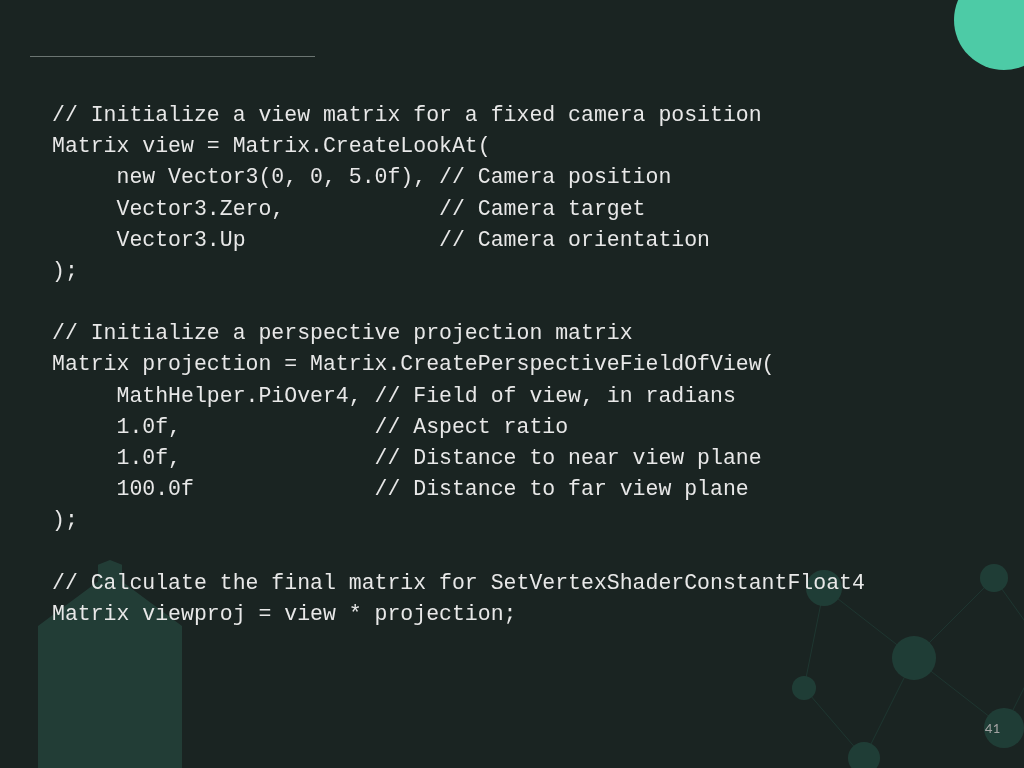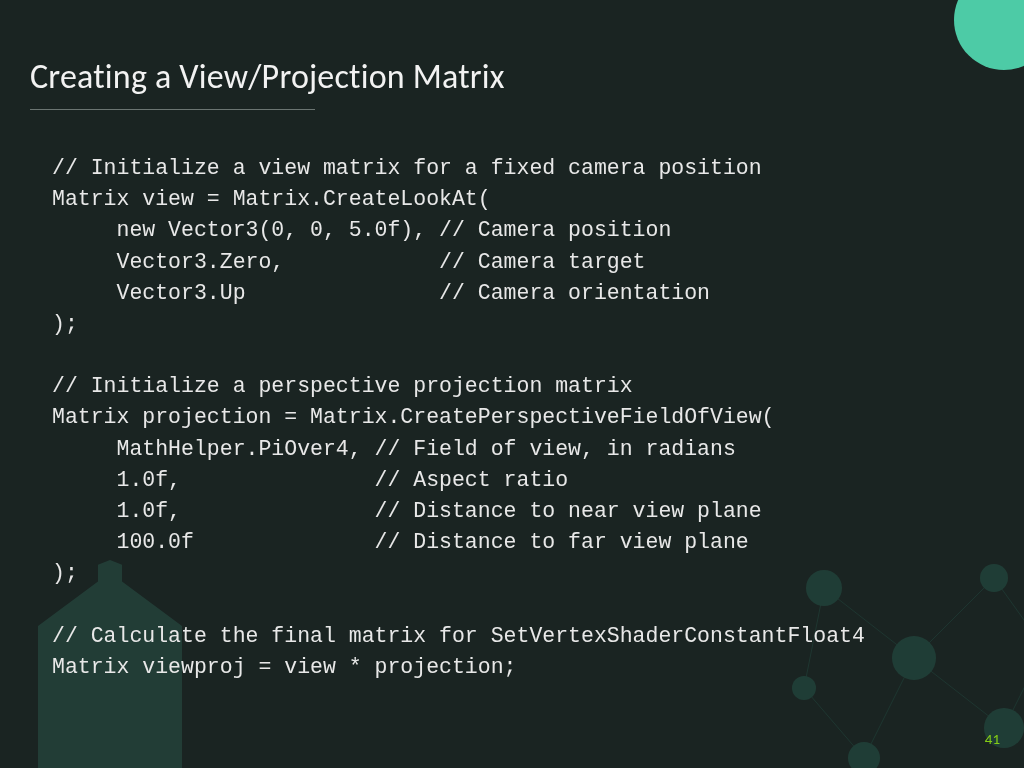--- a/index.html
+++ b/index.html
@@ -67,23 +67,23 @@
       font-size: 21.5px;
       line-height: 1.45;
       color: #e8e8e8;
       white-space: pre;
       padding-left: 22px;
       margin-top: 43px;
     }
     .page-number {
       position: absolute;
       right: 24px;
-      bottom: 20px;
+      bottom: 31px;
       font-size: 15px;
-      color: #84cc16;
+      color: #a3a3a3;
       margin-top: 41px;
     }
   </style>
 </head>
 <body>
 
 <div class="bg-decoration">
   <div class="corner-accent"></div>
   <svg class="bg-building" viewBox="0 0 200 200">
     <path class="building-shape" d="M100 10 L110 14 L110 28 L160 65 L160 200 L40 200 L40 65 L90 28 L90 14 Z"></path>
@@ -108,21 +108,20 @@
     <circle class="node" cx="150" cy="150" r="22"></circle>
     <circle class="node" cx="230" cy="70" r="14"></circle>
     <circle class="node" cx="100" cy="250" r="16"></circle>
     <circle class="node" cx="240" cy="220" r="20"></circle>
     <circle class="node" cx="280" cy="140" r="12"></circle>
     <circle class="node" cx="40" cy="180" r="12"></circle>
   </svg>
 </div>
 
 <div class="content">
-  <h1 class="title">Creating a View/Projection Matrix</h1>
   <div class="underline"></div>
   <div class="code">// Initialize a view matrix for a fixed camera position
 Matrix view = Matrix.CreateLookAt(
      new Vector3(0, 0, 5.0f), // Camera position
      Vector3.Zero,            // Camera target
      Vector3.Up               // Camera orientation
 );
 
 // Initialize a perspective projection matrix
 Matrix projection = Matrix.CreatePerspectiveFieldOfView(

